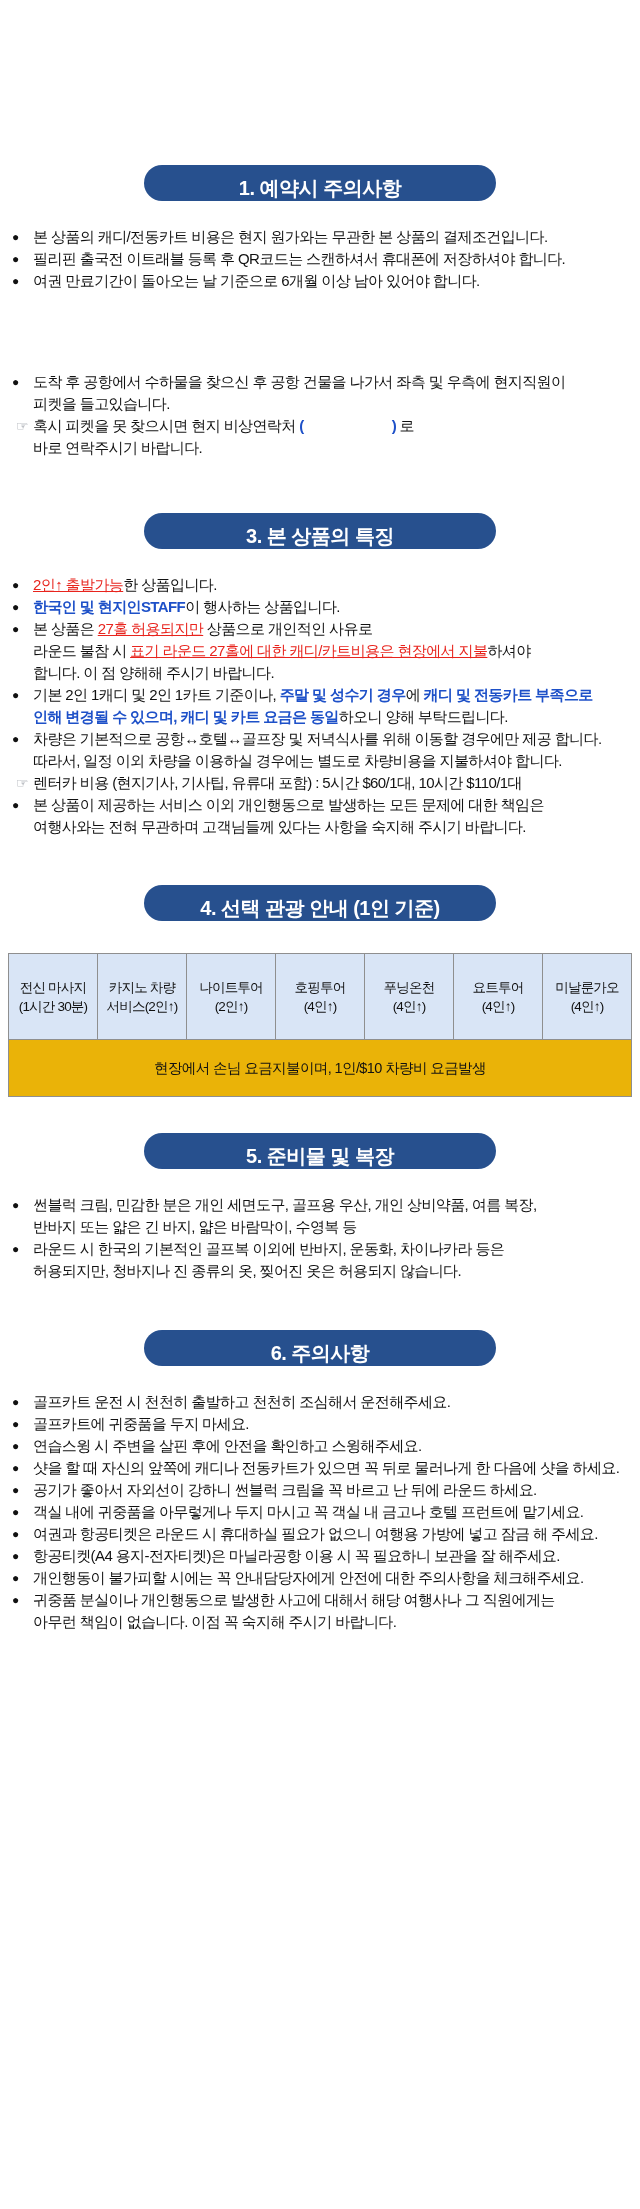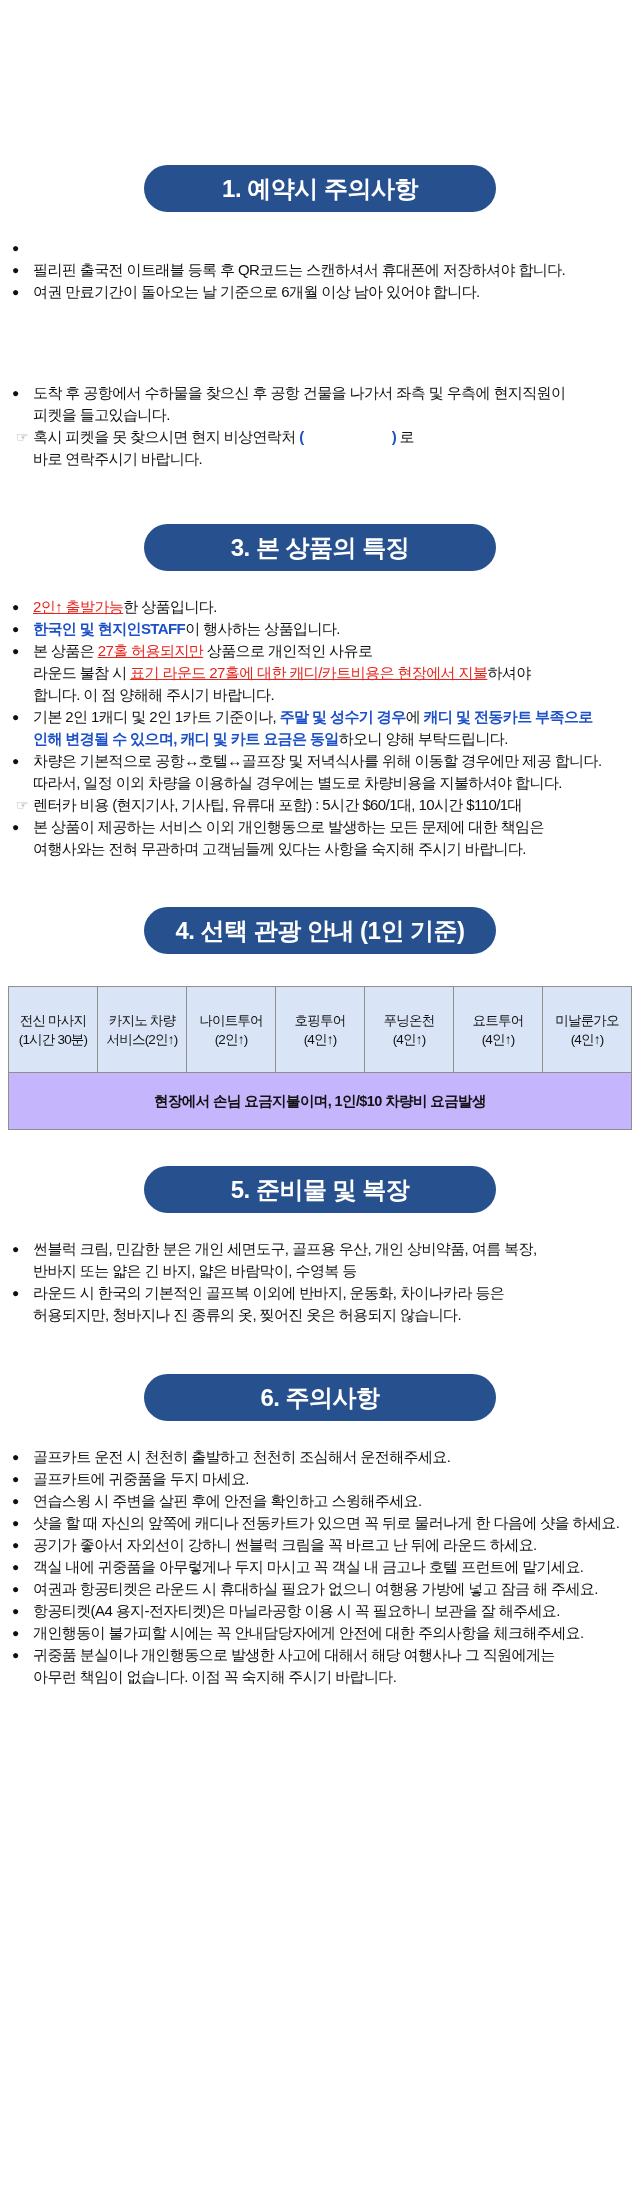--- a/index.html
+++ b/index.html
@@ -5,23 +5,23 @@
   * { margin:0; padding:0; box-sizing:border-box; }
   html,body { background:#ffffff; }
   body {
     width:640px; min-height:2209px; margin:0 auto;
     font-family:"Liberation Sans","DejaVu Sans",sans-serif;
     color:#111111; overflow-x:hidden;
   }
   .page { padding-top:165px; }
   section { margin-bottom:54px; }
   .pill {
-    width:352px; height:47px; margin:0 auto;
+    width:352px; height:36px; margin:0 auto;
     background:#27508e; border-radius:24px;
-    color:#ffffff; font-weight:bold; font-size:24px; line-height:47px;
+    color:#ffffff; font-weight:bold; font-size:20px; line-height:47px;
     text-align:center; letter-spacing:-0.5px;
   }
   .content {
     padding:25px 8px 0 12px;
     font-size:15px; line-height:22px; letter-spacing:-0.6px;
   }
   .line { position:relative; padding-left:21px; min-height:22px; }
   .line .marker { position:absolute; left:0; top:0; font-size:12px; line-height:22px; color:#111; }
   .line .marker.finger { color:#8a8f98; font-size:14px; left:4px; }
   .line.cont {  }
@@ -32,33 +32,33 @@
   table.opt-table {
     width:624px; border-collapse:collapse; table-layout:fixed;
     font-size:13.5px; letter-spacing:-0.8px;
   }
   table.opt-table th, table.opt-table td { border:1px solid #8f8f8f; }
   table.opt-table th {
     background:#d9e5f6; height:86px; font-weight:normal;
     text-align:center; vertical-align:middle; line-height:19px; color:#111;
   }
   table.opt-table td.note-cell {
-    height:57px; background:#c4b5fd; text-align:center; vertical-align:middle;
-    font-size:14.5px; letter-spacing:-0.6px;font-weight:bold;
+    height:57px; background:#eab308; text-align:center; vertical-align:middle;
+    font-size:14.5px; letter-spacing:-0.6px;
   }
 </style>
 </head>
 <body>
 
 <div class="page">
 
   <section>
     <div class="pill">1. 예약시 주의사항</div>
     <div class="content">
-        <div class="line"><span class="marker">●</span></div>
+        <div class="line"><span class="marker">●</span><span>본 상품의 캐디/전동카트 비용은 현지 원가와는 무관한 본 상품의 결제조건입니다.</span></div>
         <div class="line"><span class="marker">●</span><span>필리핀 출국전 이트래블 등록 후 QR코드는 스캔하셔서 휴대폰에 저장하셔야 합니다.</span></div>
         <div class="line"><span class="marker">●</span><span>여권 만료기간이 돌아오는 날 기준으로 6개월 이상 남아 있어야 합니다.</span></div>
       </div>
   </section>
 
   <section>
     <div class="content">
         <div class="line"><span class="marker">●</span><span>도착 후 공항에서 수하물을 찾으신 후 공항 건물을 나가서 좌측 및 우측에 현지직원이</span></div>
         <div class="line cont"><span>피켓을 들고있습니다.</span></div>
         <div class="line"><span class="marker finger">☞</span><span>혹시 피켓을 못 찾으시면 현지 비상연락처 </span><span class="s-blue">(</span><span class="gap" style="width: 88px;"></span><span class="s-blue">)</span><span> 로</span></div>

